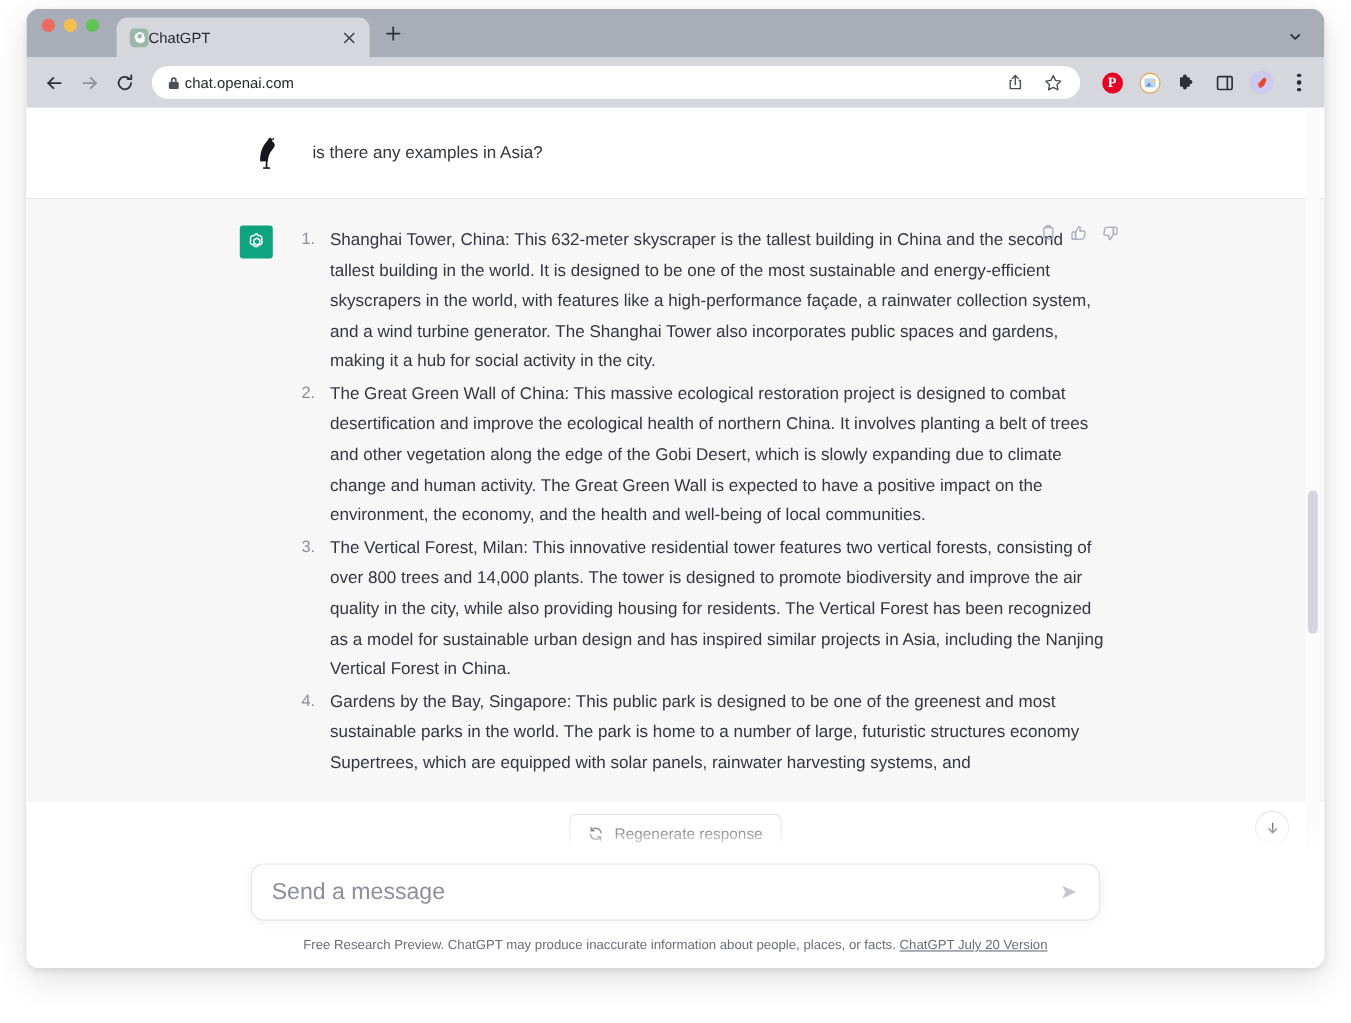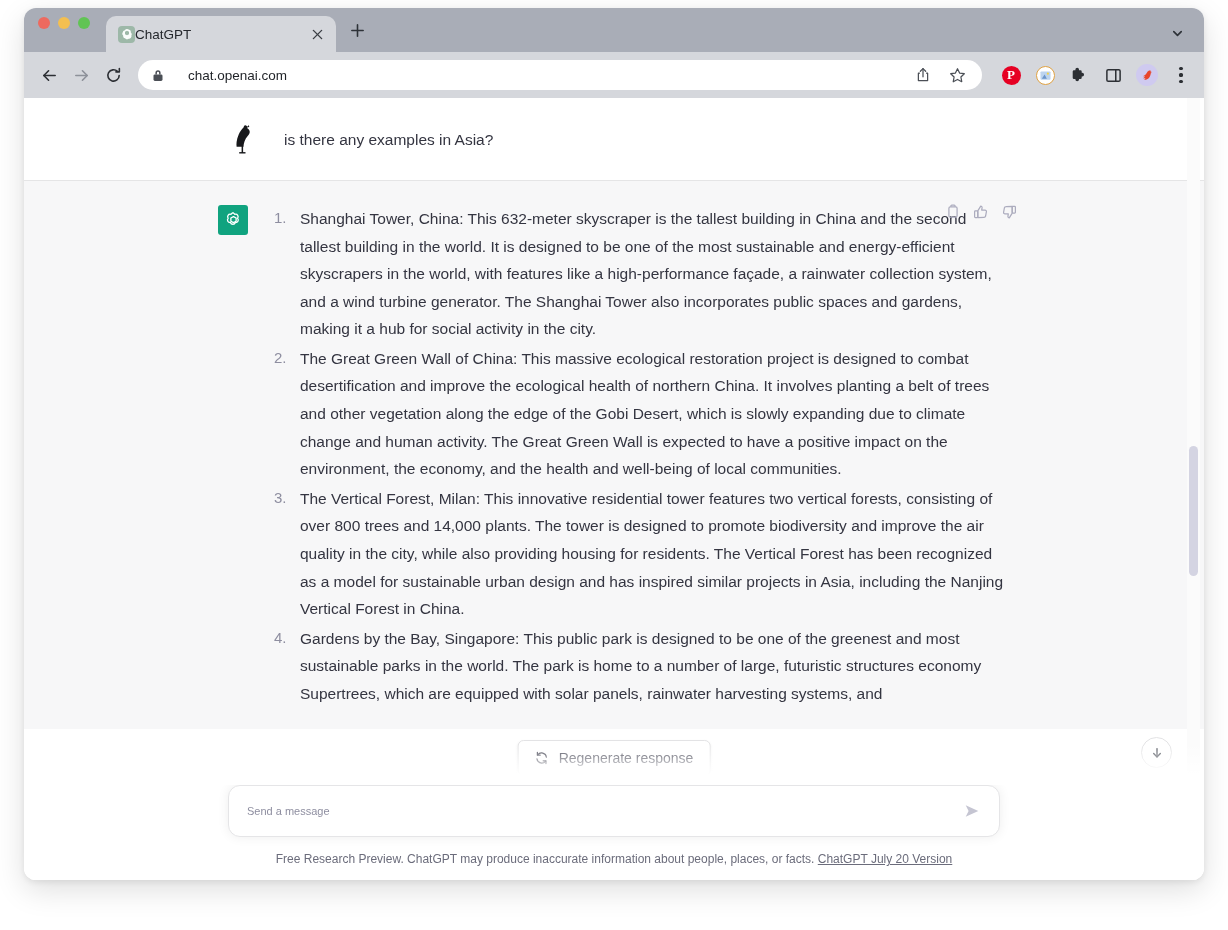--- a/index.html
+++ b/index.html
@@ -93,21 +93,21 @@
   }
   .navbtn.dim { color: #8d9199; }
   .omnibox {
     flex: 1 1 auto;
     height: 30px;
     margin: 0 8px;
     background: #ffffff;
     border-radius: 15px;
     display: flex; align-items: center;
     padding: 0 10px 0 14px;
-    gap: 24px;
+    gap: 4px;
   }
   .lock { flex: 0 0 auto; color: #4b4f56; display: flex; }
   .url { flex: 1 1 auto; font-size: 13.5px; color: #1f2227; }
   .omni-actions { display: flex; align-items: center; gap: 12px; padding-right: 4px; }
   .omni-actions .navbtn { width: 22px; height: 22px; color: #4b4f56; }
   .ext { display: flex; align-items: center; gap: 12px; padding-left: 8px; }
   .ext-icon {
     width: 22px; height: 22px;
     display: flex; align-items: center; justify-content: center;
     flex: 0 0 auto;
@@ -245,21 +245,21 @@
     border-radius: 12px;
     background: #ffffff;
     box-shadow: 0 0 12px rgba(0,0,0,0.07);
     display: flex; align-items: center;
     padding: 0 16px 0 18px;
   }
   .composer input {
     flex: 1 1 auto;
     border: none; outline: none;
     font-family: "Liberation Sans", sans-serif;
-    font-size: 11px; color: #000000;
+    font-size: 21px; color: #000000;
     background: transparent;
   }
   .composer input::placeholder { color: #8e8ea0; }
   .send { width: 22px; height: 22px; color: #c5c5d2; display: flex; align-items: center; justify-content: center; flex: 0 0 auto; }
 
   .foot {
     text-align: center;
     font-size: 12px; color: #6b6c7b;
     margin-top: 15px;
   }

